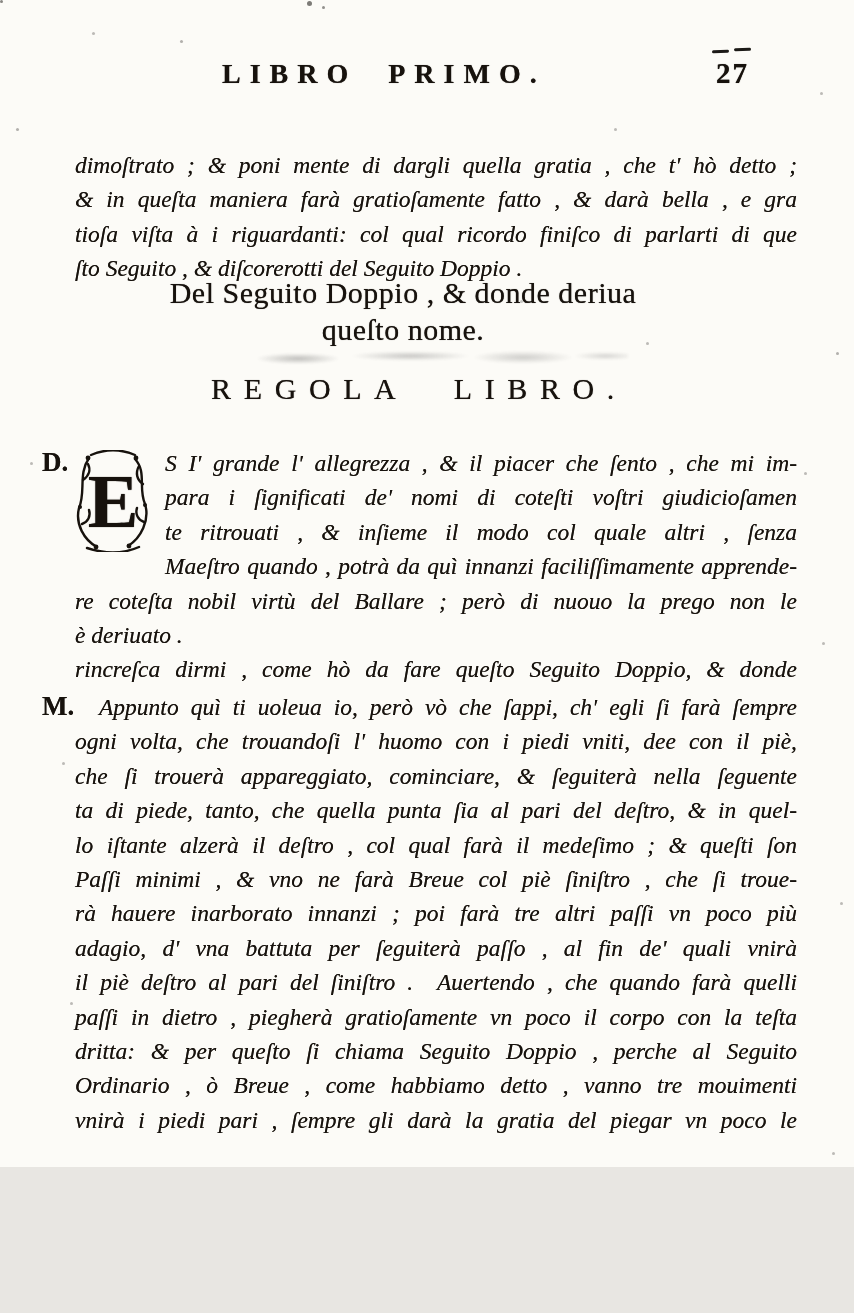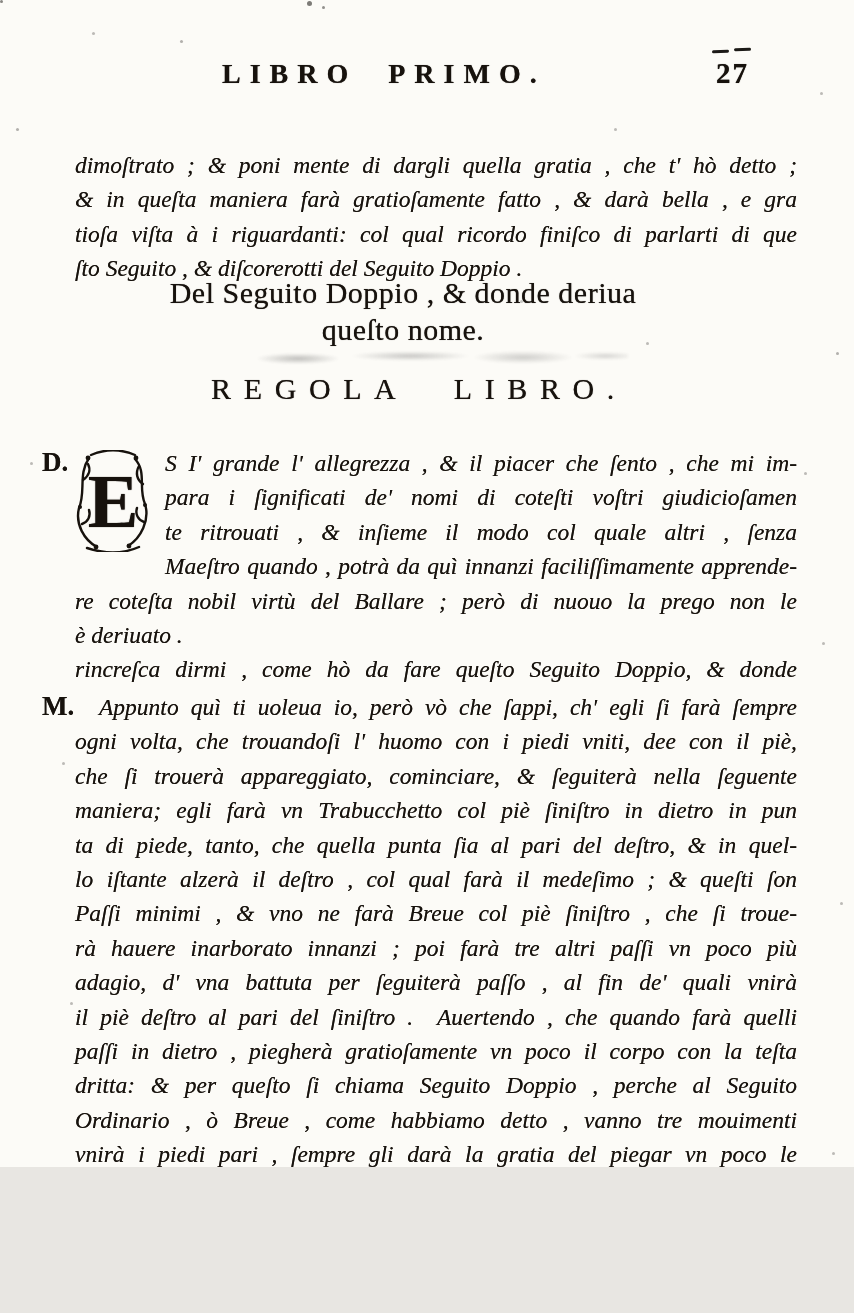--- a/index.html
+++ b/index.html
@@ -163,21 +163,20 @@
     <div class="line">re coteſta nobil virtù del Ballare ; però di nuouo la prego non le</div>
     <div class="line no-stretch">è deriuato .</div>
     <div class="line">rincreſca dirmi , come hò da fare queſto Seguito Doppio, &amp; donde</div>
   </div>
 
   <div class="textblock m-para">
     <span class="speaker">M.</span>
     <div class="line first">Appunto quì ti uoleua io, però vò che ſappi, ch' egli ſi farà ſempre</div>
     <div class="line">ogni volta, che trouandoſi l' huomo con i piedi vniti, dee con il piè,</div>
     <div class="line">che ſi trouerà appareggiato, cominciare, &amp; ſeguiterà nella ſeguente</div>
-    <div class="line">maniera; egli farà vn Trabucchetto col piè ſiniſtro in dietro in pun</div>
     <div class="line">ta di piede, tanto, che quella punta ſia al pari del deſtro, &amp; in quel-</div>
     <div class="line">lo iſtante alzerà il deſtro , col qual farà il medeſimo ; &amp; queſti ſon</div>
     <div class="line">Paſſi minimi , &amp; vno ne farà Breue col piè ſiniſtro , che ſi troue-</div>
     <div class="line">rà hauere inarborato innanzi ; poi farà tre altri paſſi vn poco più</div>
     <div class="line">adagio, d' vna battuta per ſeguiterà paſſo , al fin de' quali vnirà</div>
     <div class="line">il piè deſtro al pari del ſiniſtro .&nbsp; Auertendo , che quando farà quelli</div>
     <div class="line">paſſi in dietro , piegherà gratioſamente vn poco il corpo con la teſta</div>
     <div class="line">dritta: &amp; per queſto ſi chiama Seguito Doppio , perche al Seguito</div>
     <div class="line">Ordinario , ò Breue , come habbiamo detto , vanno tre mouimenti</div>
     <div class="line">vnirà i piedi pari , ſempre gli darà la gratia del piegar vn poco le</div>

